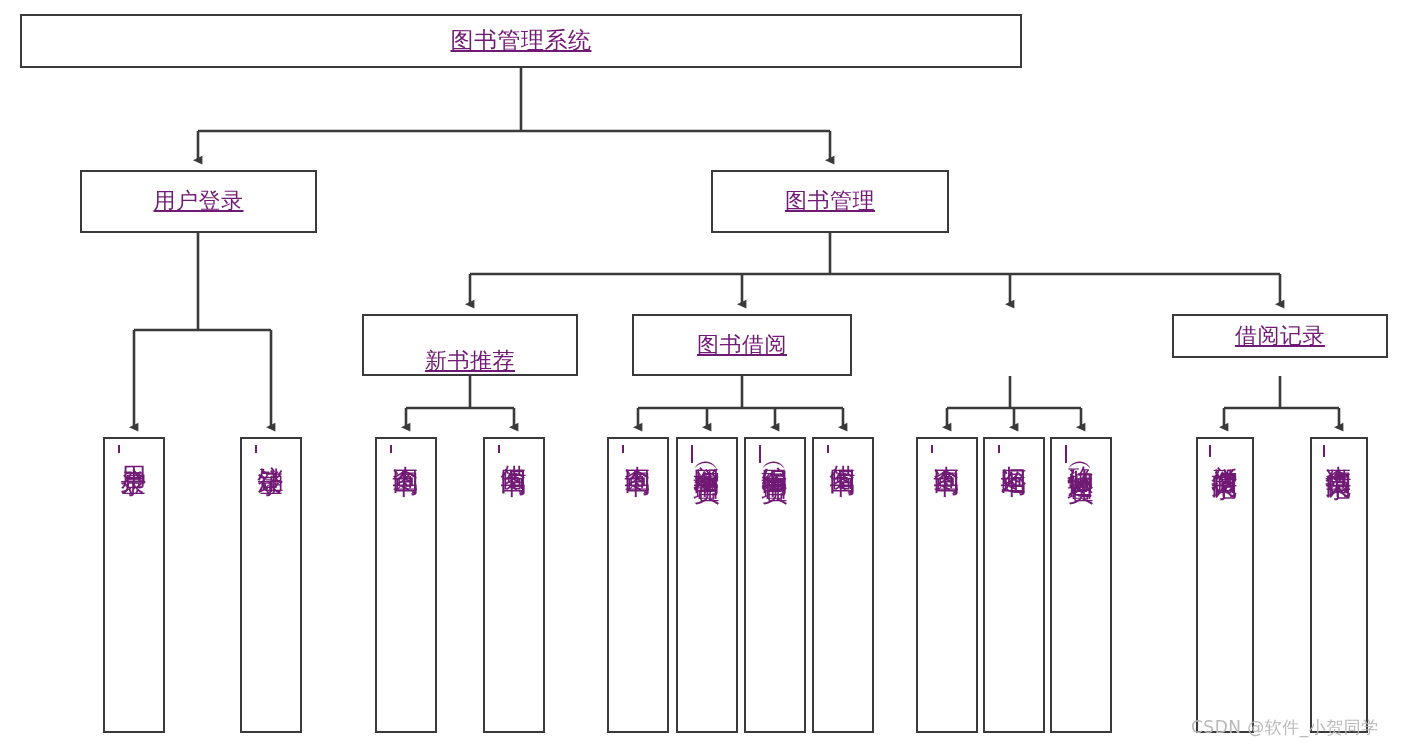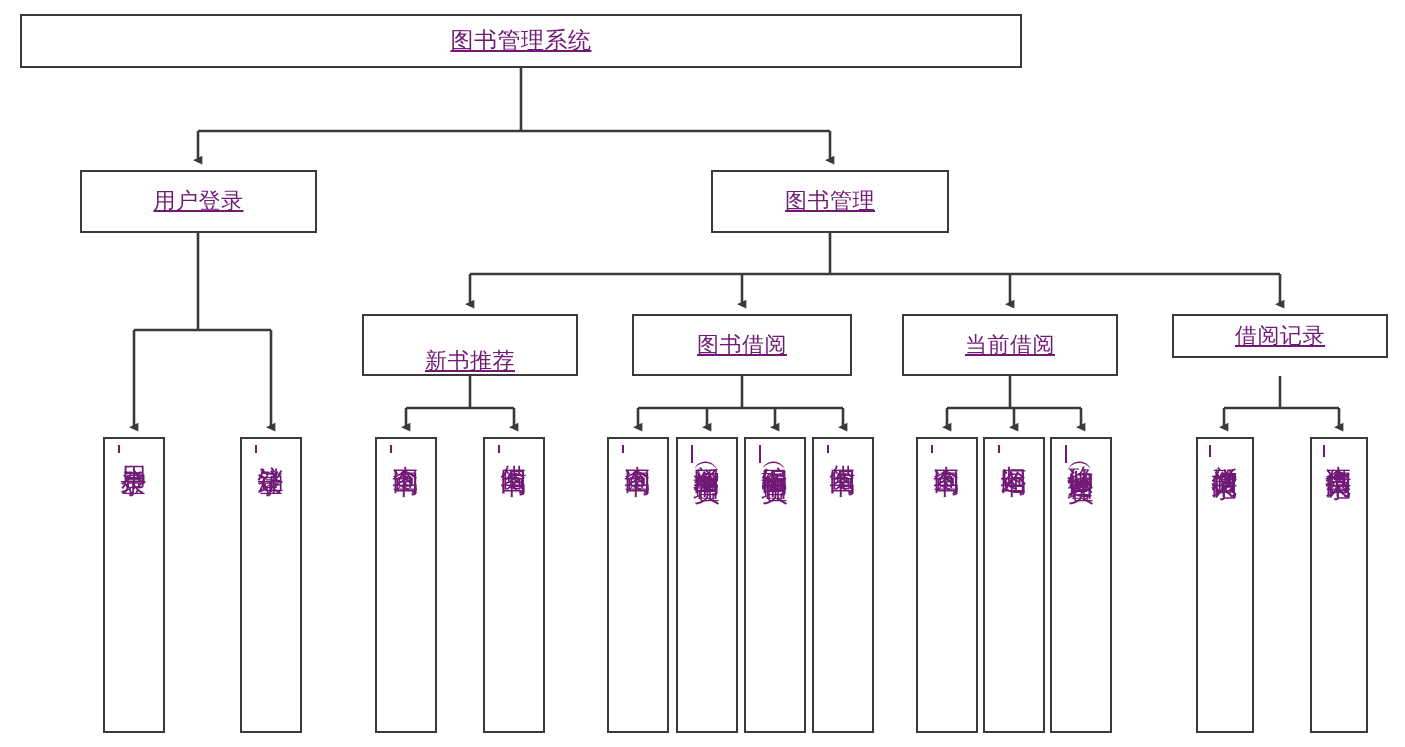--- a/index.html
+++ b/index.html
@@ -141,23 +141,20 @@
   </div>
 
   <div class="node horiz" style="left:362px; top:314px; width:216px; height:62px;align-items:flex-end;">
     <span class="label">新书推荐</span>
   </div>
 
   <div class="node horiz" style="left:632px; top:314px; width:220px; height:62px;">
     <span class="label">图书借阅</span>
   </div>
 
-  <div class="node horiz" style="left:902px; top:314px; width:216px; height:62px;">
-    <span class="label">当前借阅</span>
-  </div>
 
   <div class="node horiz" style="left:1172px; top:314px; width:216px; height:44px;">
     <span class="label">借阅记录</span>
   </div>
 
   <div class="node vert" style="left:103px; top:437px; width:62px; height:296px;">
     <span class="label">用户登录</span>
   </div>
 
   <div class="node vert" style="left:240px; top:437px; width:62px; height:296px;">
@@ -201,14 +198,15 @@
   </div>
 
   <div class="node vert" style="left:1196px; top:437px; width:58px; height:296px;">
     <span class="label">新增借阅记录</span>
   </div>
 
   <div class="node vert" style="left:1310px; top:437px; width:58px; height:296px;">
     <span class="label">查询借阅记录</span>
   </div>
 
+  <div class="watermark" style="left:1191px; top:716px;">CSDN @软件_小贺同学</div>
 
 </div>
 
 </body></html>

